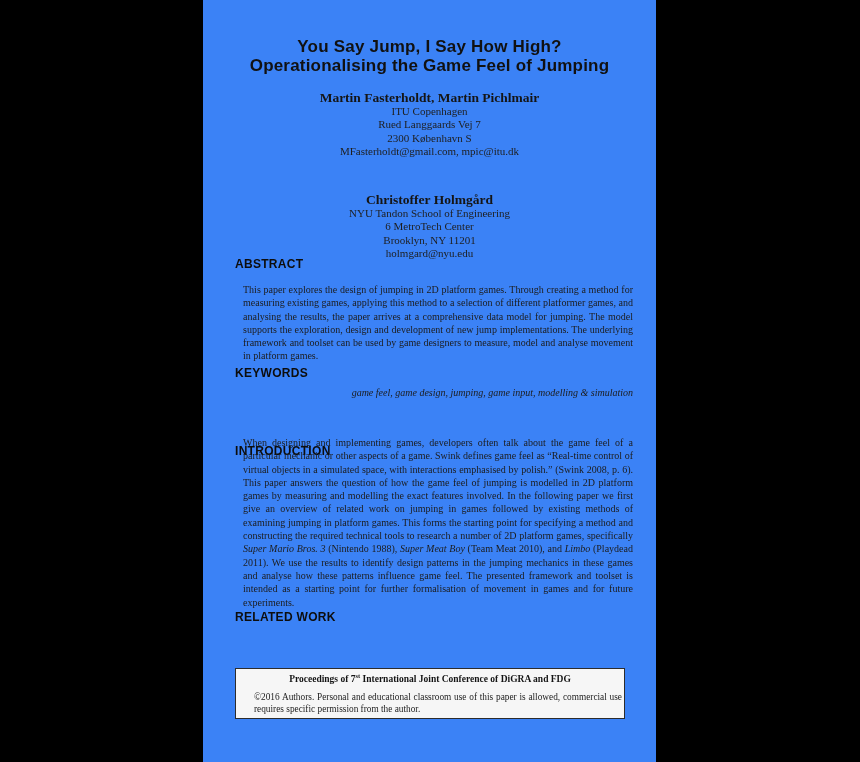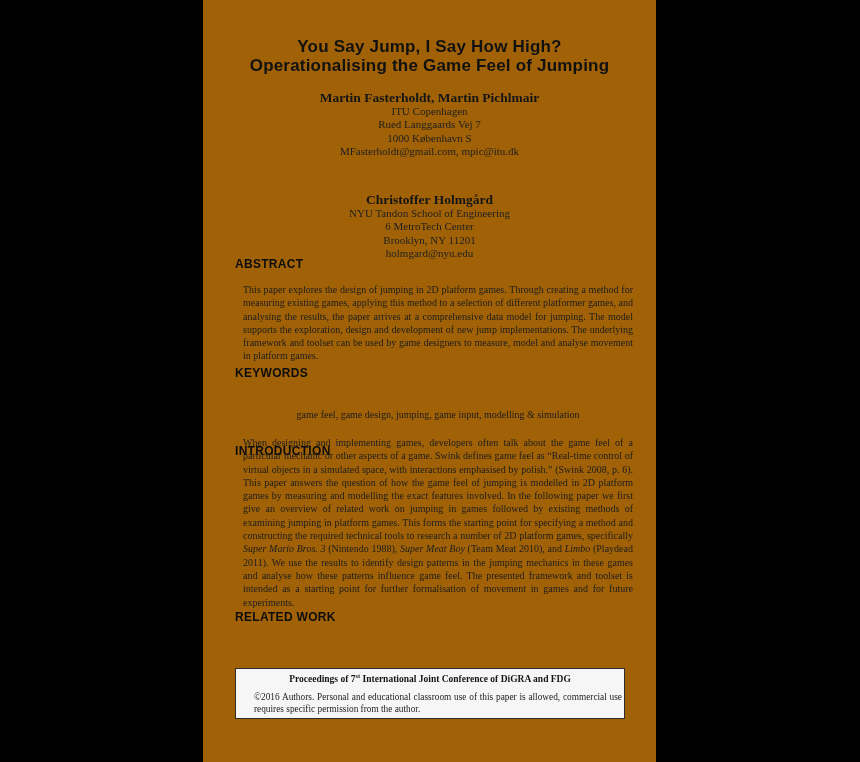--- a/index.html
+++ b/index.html
@@ -11,21 +11,21 @@
   }
   .stage {
     position: relative;
     width: 860px; height: 762px;
     background: #000;
   }
   .paper {
     position: absolute;
     left: 203px; top: 0;
     width: 453px; height: 762px;
-    background: #a16207;
+    background: #3b82f6;
   }
   .abs { position: absolute; }
   .centered { left: 0; width: 453px; text-align: center; }
   .col { left: 32px; width: 390px; }
 
   .title {
     top: 37px;
     font-family: "Liberation Sans", sans-serif;
     font-weight: bold;
     font-size: 17px;
@@ -61,21 +61,21 @@
   .h-related  { top: 610px; }
 
   .body-text {
     font-size: 10px;
     line-height: 13.3px;
     color: #1c1c1c;
     text-align: justify;
     margin: 8px;
   }
   .b-abstract { top: 275px; }
-  .b-keywords { top: 400px; text-align: center; }
+  .b-keywords { top: 378px; text-align: right; font-style: italic; }
   .b-intro    { top: 428px; }
   .b-related  { top: 629px; }
 
   .footer-box {
     top: 668px;
     left: 32px; width: 390px; height: 51px;
     box-sizing: border-box;
     border: 1px solid #2c2c2c;
     background: #f6f6f6;
   }
@@ -110,21 +110,21 @@
 
     <div class="abs centered title">
       <div>You Say Jump, I Say How High?</div>
       <div>Operationalising the Game Feel of Jumping</div>
     </div>
 
     <div class="abs centered author-block-1">
       <div class="author-name">Martin Fasterholdt, Martin Pichlmair</div>
       <div class="author-line">ITU Copenhagen</div>
       <div class="author-line">Rued Langgaards Vej 7</div>
-      <div class="author-line">1000 København S</div>
+      <div class="author-line">2300 København S</div>
       <div class="author-line">MFasterholdt@gmail.com, mpic@itu.dk</div>
     </div>
 
     <div class="abs centered author-block-2">
       <div class="author-name">Christoffer Holmgård</div>
       <div class="author-line">NYU Tandon School of Engineering</div>
       <div class="author-line">6 MetroTech Center</div>
       <div class="author-line">Brooklyn, NY 11201</div>
       <div class="author-line">holmgard@nyu.edu</div>
     </div>

